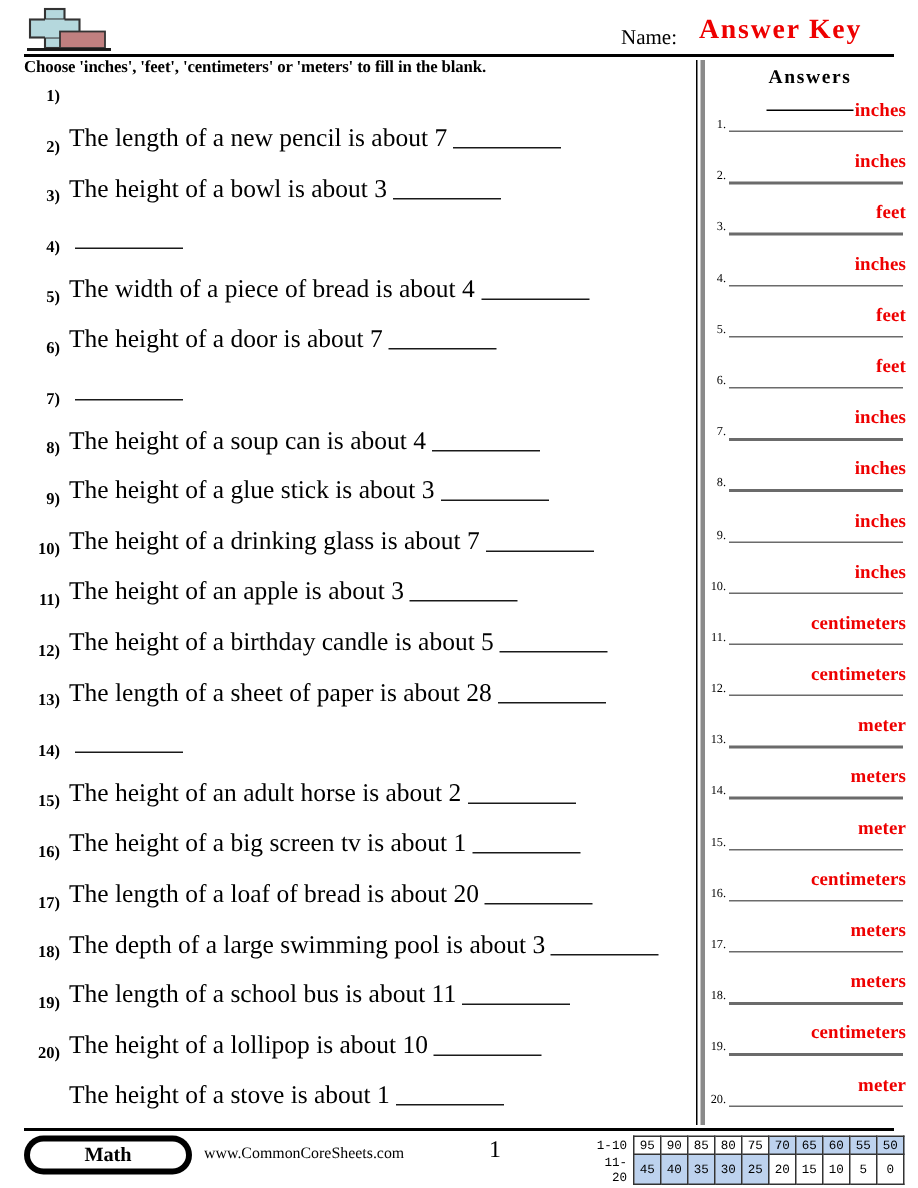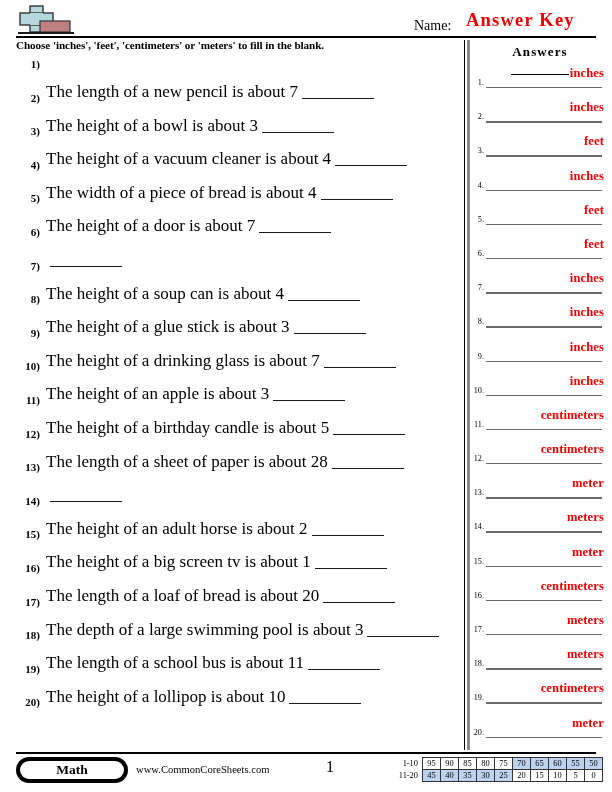--- a/index.html
+++ b/index.html
@@ -203,21 +203,21 @@
   }
 
   
   #score-table {
     position: absolute;
     left: 394px; top: 757px;
     border-collapse: collapse;
   }
   #score-table td {
     font-size: 8.4px;
-    font-family: Liberation Serif, serif;
+    font-family: Liberation Mono, monospace;
     text-align: center;
     height: 11px;
     padding: 0;
   }
   #score-table td.lbl {
     border: none;
     width: 24px;
     padding-right: 4px;
     text-align: right;
   }
@@ -259,21 +259,21 @@
     <div class="q-row">
       <div class="q-num">1)</div>
       <div class="q-text"><span>The length of a new pencil is about 7</span><span class="q-blank"></span></div>
     </div>
     <div class="q-row">
       <div class="q-num">2)</div>
       <div class="q-text"><span>The height of a bowl is about 3</span><span class="q-blank"></span></div>
     </div>
     <div class="q-row">
       <div class="q-num">3)</div>
-      <div class="q-text"><span>The height of a vacuum cleaner is about 4</span><span class="q-blank"></span></div>
+      <div class="q-text"><span class="q-blank"></span></div>
     </div>
     <div class="q-row">
       <div class="q-num">4)</div>
       <div class="q-text"><span>The width of a piece of bread is about 4</span><span class="q-blank"></span></div>
     </div>
     <div class="q-row">
       <div class="q-num">5)</div>
       <div class="q-text"><span>The height of a door is about 7</span><span class="q-blank"></span></div>
     </div>
     <div class="q-row">
@@ -327,20 +327,21 @@
     <div class="q-row">
       <div class="q-num">18)</div>
       <div class="q-text"><span>The length of a school bus is about 11</span><span class="q-blank"></span></div>
     </div>
     <div class="q-row">
       <div class="q-num">19)</div>
       <div class="q-text"><span>The height of a lollipop is about 10</span><span class="q-blank"></span></div>
     </div>
     <div class="q-row">
       <div class="q-num">20)</div>
+      <div class="q-text"><span>The height of a stove is about 1</span><span class="q-blank"></span></div>
     </div>
   </div>
 
 <div id="answers-head">
   <span>Answers</span>
 </div>
 <div id="answers-list">
     <div class="a-row">
       <div class="a-num">1.</div>
       <div class="a-val">inches</div>

